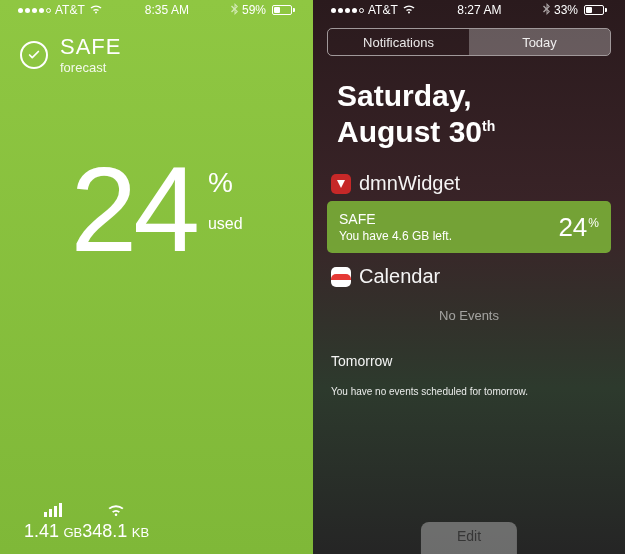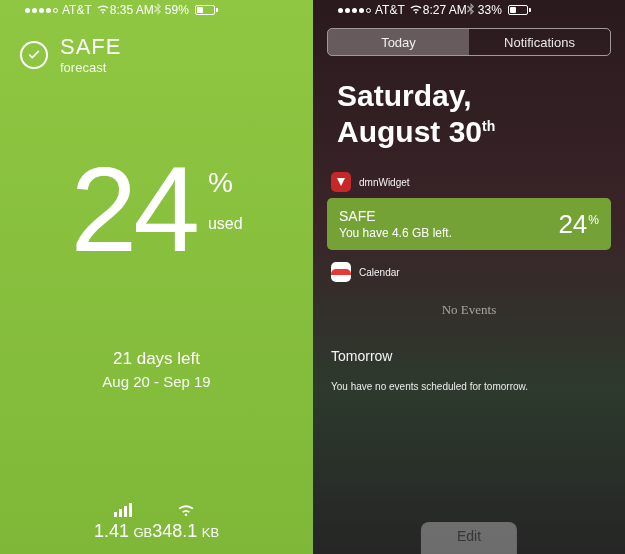--- a/index.html
+++ b/index.html
@@ -9,21 +9,21 @@
       display: flex;
       width: 625px;
       height: 554px;
       overflow: hidden;
     }
     .phone { height: 554px; position: relative; color: #fff; }
     .phone-left { width: 313px; background: linear-gradient(180deg, #8fc742 0%, #7fb838 100%); }
     .phone-right { width: 312px; background: linear-gradient(180deg, #2a1a1d 0%, #3a2428 40%, #2d3a2d 70%, #252525 100%); }
 
     
-    .status-bar { display: flex; align-items: center; padding: 4px 25px; font-size: 12px; font-weight: 500; height: 20px; }
+    .status-bar { display: flex; justify-content: space-between; align-items: center; padding: 4px 18px; font-size: 12px; font-weight: 500; height: 20px; }
     .status-left, .status-right { display: flex; align-items: center; gap: 4px; }
     .signal-dots { display: flex; gap: 2px; }
     .dot { width: 5px; height: 5px; border-radius: 50%; background: #fff; }
     .dot.empty { background: transparent; border: 1px solid #fff; }
     .battery { display: inline-flex; align-items: center; }
     .battery-body { width: 20px; height: 10px; border: 1px solid #fff; border-radius: 2px; position: relative; margin-left: 2px; }
     .battery-fill { position: absolute; left: 1px; top: 1px; bottom: 1px; background: #fff; border-radius: 1px; }
     .battery-tip { width: 2px; height: 4px; background: #fff; margin-left: 1px; border-radius: 0 1px 1px 0; }
     .bluetooth { opacity: 0.6; }
 
@@ -38,21 +38,21 @@
     .big-number { font-size: 120px; font-weight: 300; line-height: 1; letter-spacing: -4px; }
     .percent-label { display: flex; flex-direction: column; margin-left: 12px; margin-top: 18px; }
     .percent-sign { font-size: 28px; font-weight: 300; }
     .used-text { font-size: 16px; font-weight: 300; margin-top: 16px; }
 
     .days-block { text-align: center; margin-top: 80px; font-weight: 300; }
     .days-row { font-size: 17px; }
     .days-row .bold { font-weight: 500; }
     .date-range { font-size: 15px; opacity: 0.95; margin-top: 4px; }
 
-    .bottom-stats { position: absolute; bottom: 12px; left: 0; right: 0; display: flex; justify-content: center; padding: 0 24px; }
+    .bottom-stats { position: absolute; bottom: 12px; left: 0; right: 0; display: flex; justify-content: flex-start; padding: 0 24px; }
     .stat { text-align: center; }
     .stat-icon { font-size: 18px; margin-bottom: 4px; display:flex; justify-content:center; align-items:flex-end; height:18px;}
     .bars { display:flex; gap:2px; align-items:flex-end; }
     .bar { width:3px; background:#fff; }
     .stat-value { font-size: 18px; font-weight: 400; }
     .stat-unit { font-size: 13px; font-weight: 300; }
 
     
     .segmented { display: flex; margin: 8px 14px; border: 1px solid rgba(255,255,255,0.55); border-radius: 5px; overflow: hidden; height: 28px; }
     .segment { flex: 1; display: flex; align-items: center; justify-content: center; font-size: 13px; color: rgba(255,255,255,0.9); }
@@ -60,30 +60,30 @@
 
     .date-heading { padding: 14px 24px 10px; font-size: 30px; font-weight: 700; line-height: 1.2; }
     .date-heading sup { font-size: 14px; vertical-align: super; }
 
     .widget-section { margin: 6px 14px 0; }
     .widget-header { display: flex; align-items: center; gap: 8px; padding: 6px 4px; }
     .widget-icon { width: 20px; height: 20px; border-radius: 5px; display: flex; align-items: center; justify-content: center; font-size: 11px; }
     .widget-icon.dmn { background: #c62828; color:#fff; }
     .widget-icon.cal { background: #fff; color:#e53935; font-size:9px; line-height:1; flex-direction:column; }
     .cal-top { background:#e53935; width:100%; height:6px; border-radius:5px 5px 0 0;}
-    .widget-title { font-size: 10px; color: rgba(255,255,255,0.95); }
+    .widget-title { font-size: 20px; color: rgba(255,255,255,0.95); }
 
     .safe-card { background: rgba(127,184,56,0.85); border-radius: 5px; padding: 10px 12px; display: flex; justify-content: space-between; align-items: center; }
     .safe-card .lbl { font-size: 14px; font-weight: 500; }
     .safe-card .sub { font-size: 12px; font-weight: 300; margin-top: 2px; }
     .safe-card .pct { display:flex; align-items:flex-start;}
     .safe-card .pct-num { font-size: 26px; font-weight: 400; }
     .safe-card .pct-sign { font-size: 12px; margin-top:4px; margin-left:1px;}
 
-    .no-events { text-align: center; color: rgba(255,255,255,0.55); font-size: 13px; padding: 14px 0 18px; font-family: Liberation Serif, serif; }
+    .no-events { text-align: center; color: rgba(255,255,255,0.55); font-size: 13px; padding: 14px 0 18px; }
 
     .tomorrow-section { margin: 8px 14px 0; }
     .tomorrow-title { font-size: 14px; color: rgba(255,255,255,0.95); padding: 4px 4px; }
     .tomorrow-body { font-size: 10px; color: rgba(255,255,255,0.9); padding: 12px 4px 0; font-weight:300; line-height:1.35;}
 
     .edit-tab { position:absolute; bottom:0; left:50%; transform:translateX(-50%); background: rgba(180,180,180,0.5); color: rgba(40,40,40,0.8); padding: 6px 36px 0; border-radius: 8px 8px 0 0; font-size: 14px; height:32px;}
     .phone-right .status-bar { color: #fff; }
   </style>
 </head>
 <body>
@@ -135,24 +135,20 @@
   </div>
 
   <div class="big-percent">
     <div class="big-number">24</div>
     <div class="percent-label">
       <span class="percent-sign">%</span>
       <span class="used-text">used</span>
     </div>
   </div>
 
-  <div class="days-block">
-    <div class="days-row"><span class="bold">21</span> <span>days left</span></div>
-    <div class="date-range">Aug 20 - Sep 19</div>
-  </div>
 
   <div class="bottom-stats">
     <div class="stat">
       <div class="stat-icon">
         <span class="bars">
             <span class="bar" style="height:5px"></span>
             <span class="bar" style="height:8px"></span>
             <span class="bar" style="height:11px"></span>
             <span class="bar" style="height:14px"></span>
           </span>
@@ -198,22 +194,22 @@
       <span class="battery">
         <span class="battery-body">
             <span class="battery-fill" style="width:33%"></span>
           </span>
           <span class="battery-tip"></span>
       </span>
     </div>
   </div>
 
   <div class="segmented">
+    <div class="segment">Notifications</div>
     <div class="segment active">Today</div>
-    <div class="segment">Notifications</div>
   </div>
 
   <div class="date-heading">
     <span>Saturday,</span><br>
     <span>August 30</span><sup>th</sup>
   </div>
 
   <div class="widget-section">
     <div class="widget-header">
       <span class="widget-icon dmn">

